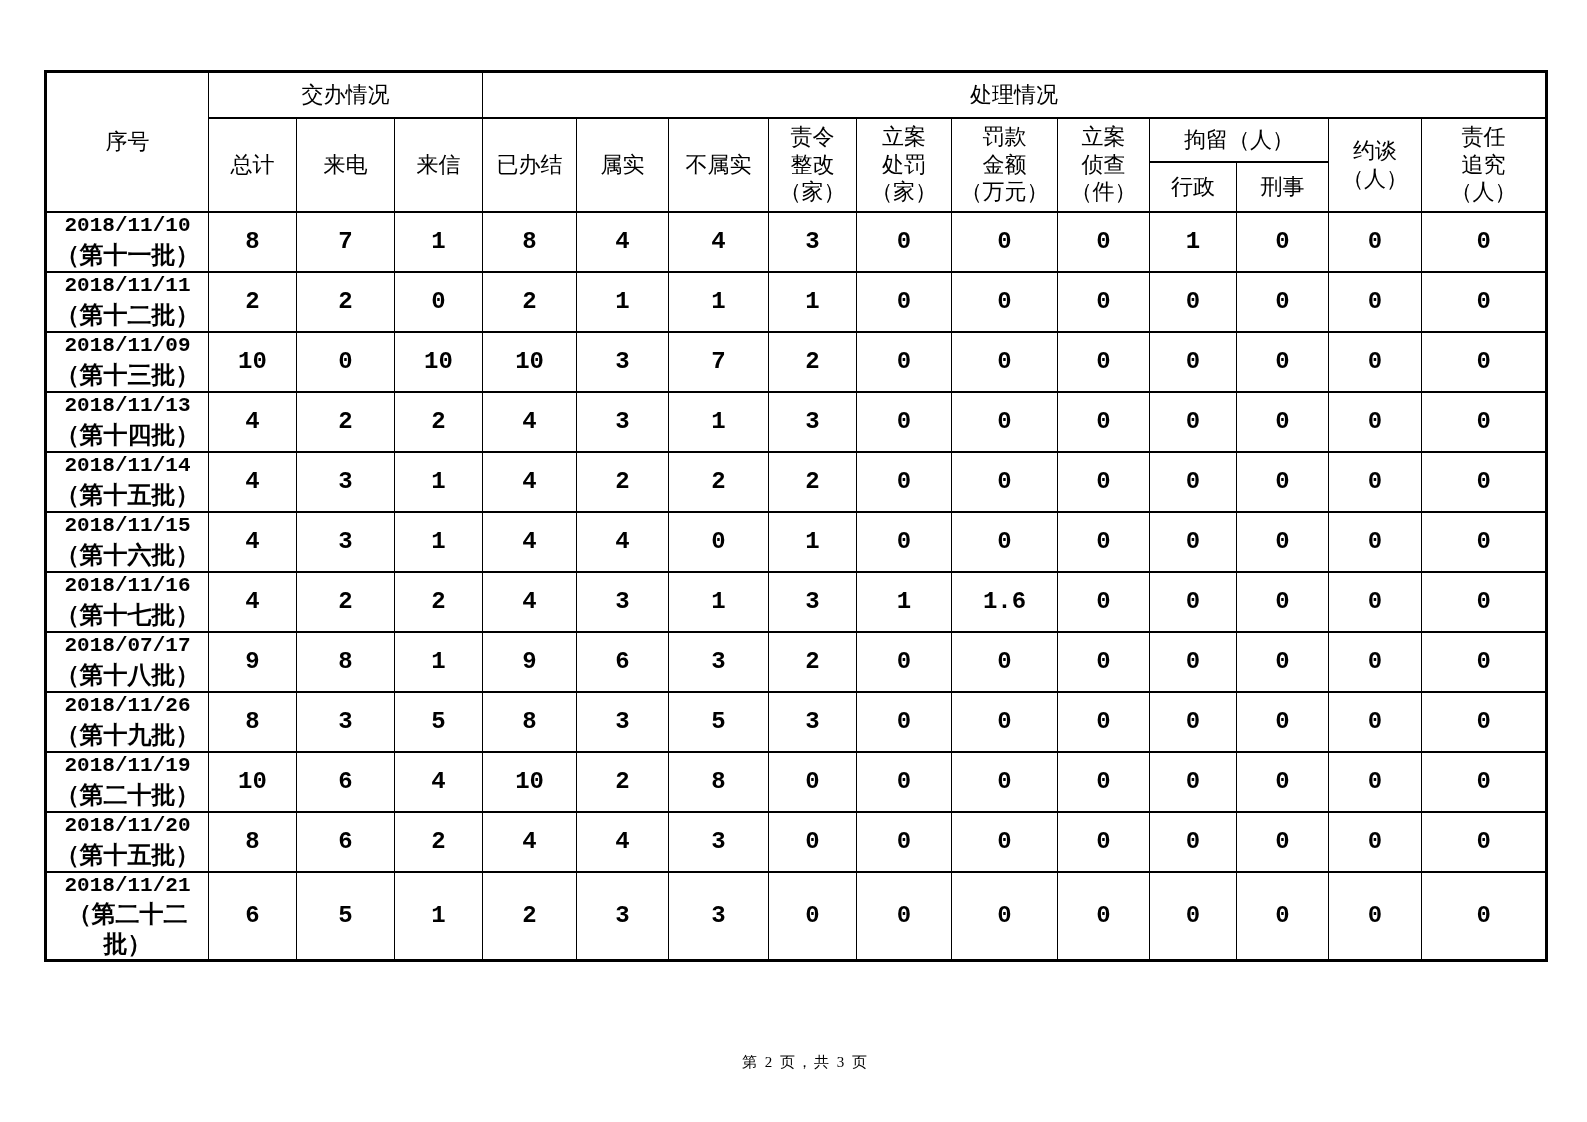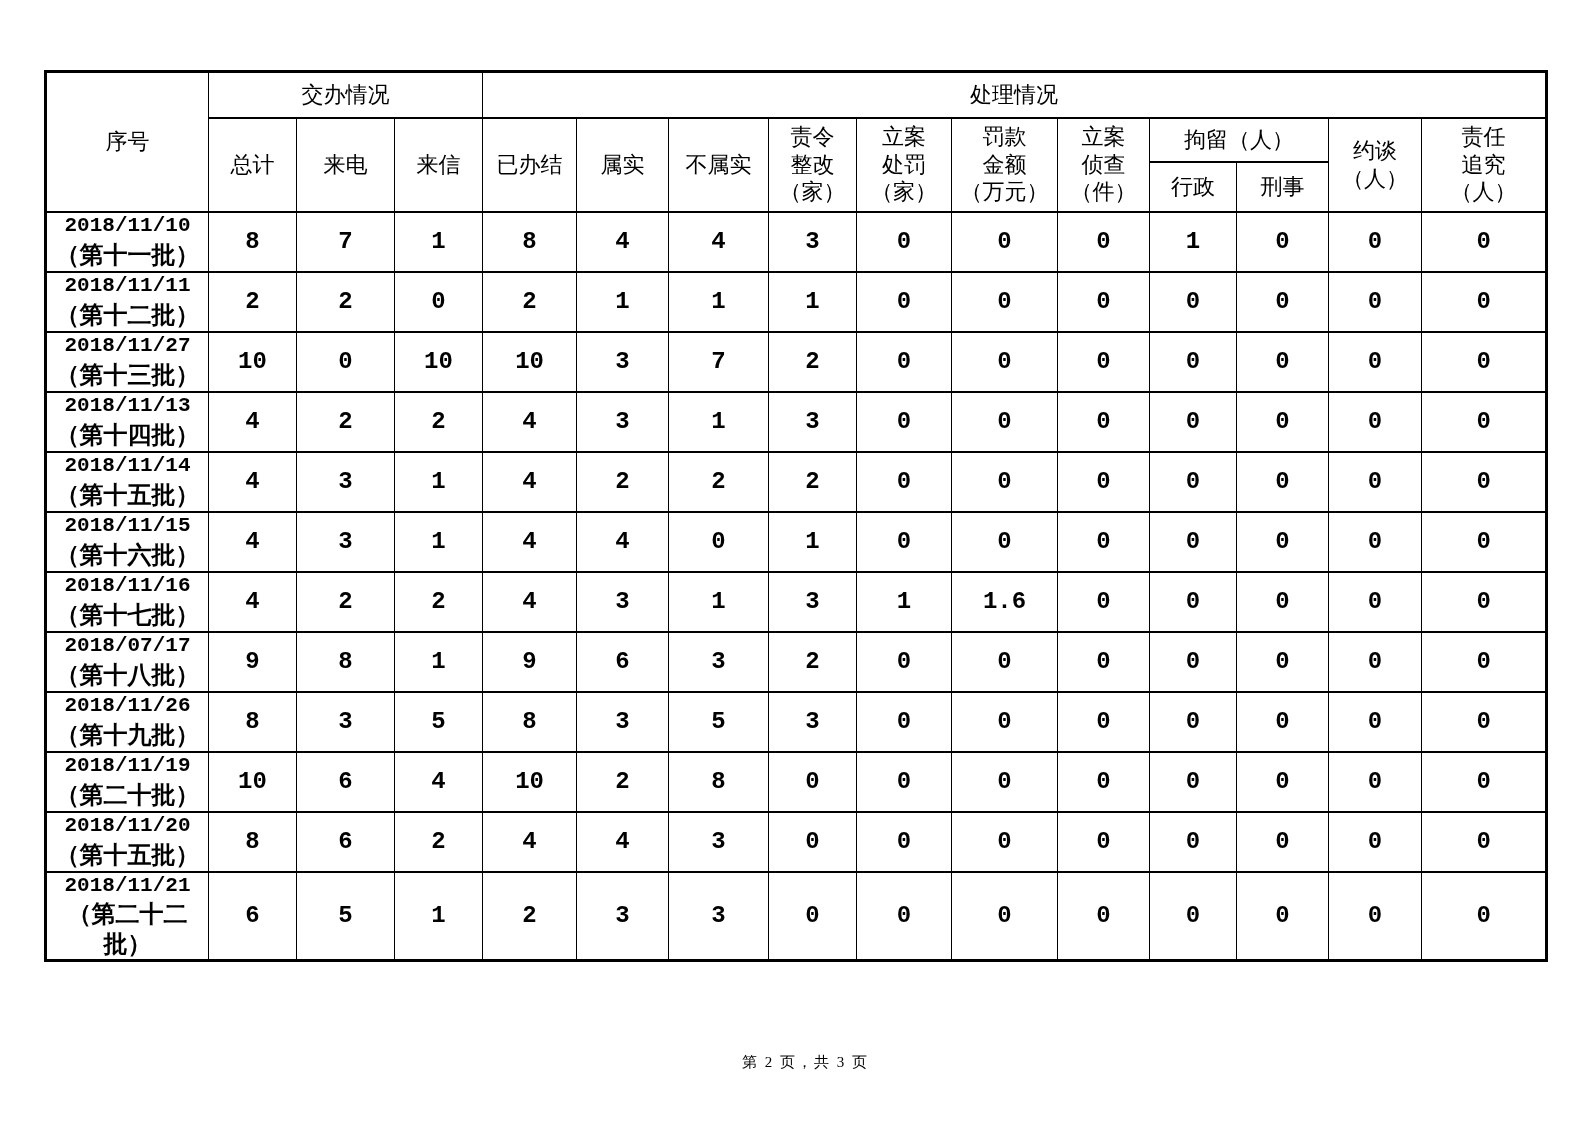--- a/index.html
+++ b/index.html
@@ -169,21 +169,21 @@
           <td class="num">0</td>
           <td class="num">0</td>
           <td class="num">0</td>
           <td class="num">0</td>
           <td class="num">0</td>
           <td class="num">0</td>
           <td class="num">0</td>
         </tr>
         <tr class="drow">
           <td>
-            <div class="date-line">2018/11/27</div>
+            <div class="date-line">2018/11/09</div>
             <div class="batch-line">（第十三批）</div>
           </td>
           <td class="num">10</td>
           <td class="num">0</td>
           <td class="num">10</td>
           <td class="num">10</td>
           <td class="num">3</td>
           <td class="num">7</td>
           <td class="num">2</td>
           <td class="num">0</td>

